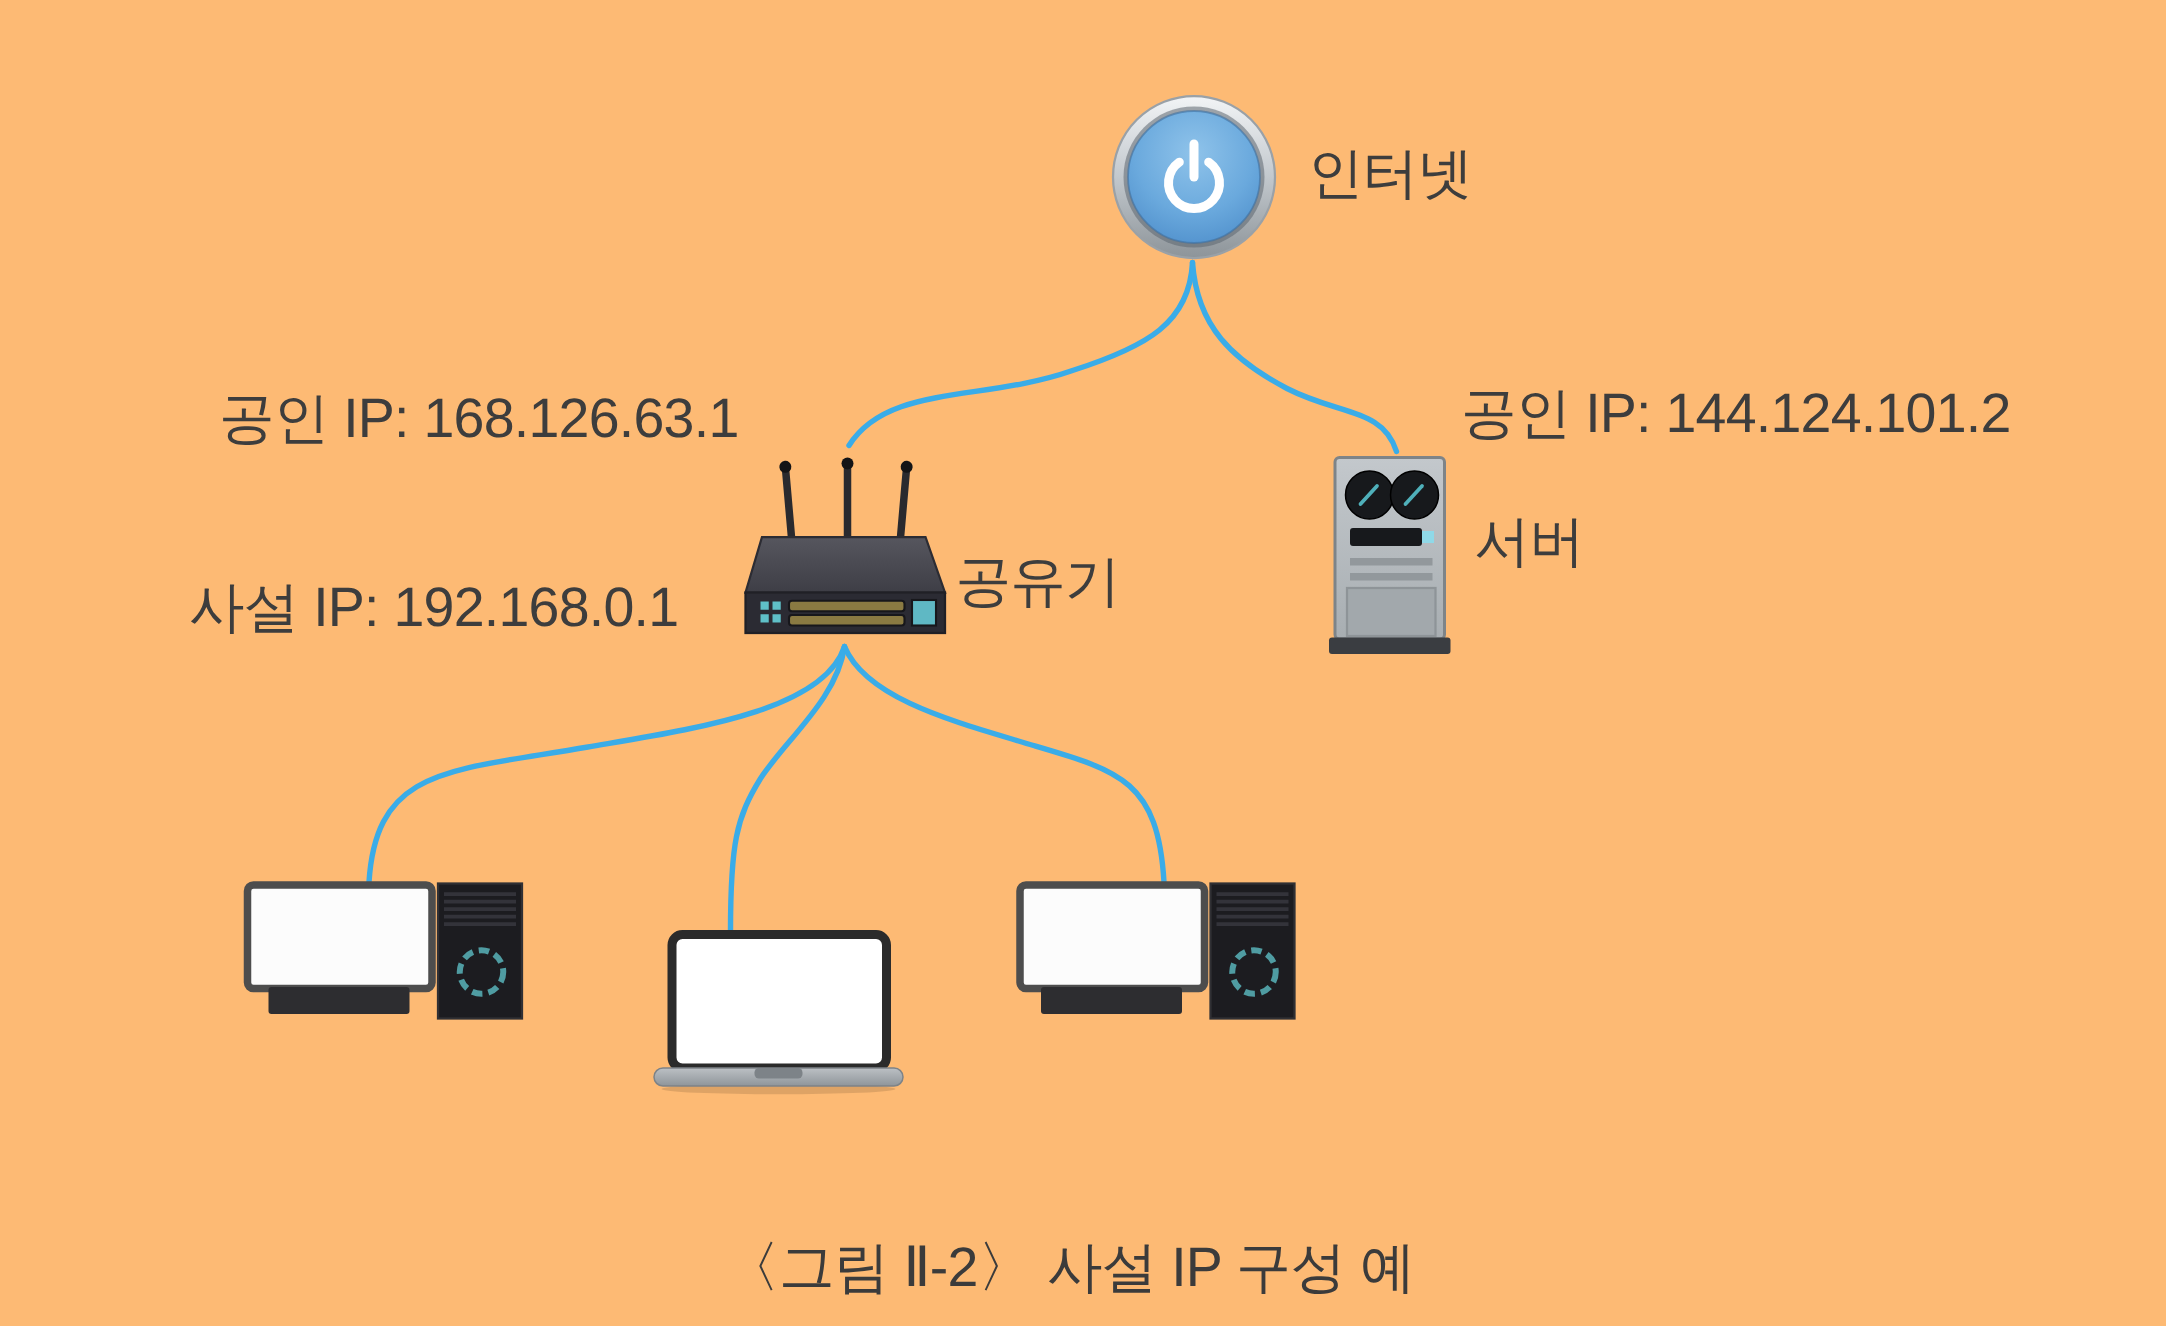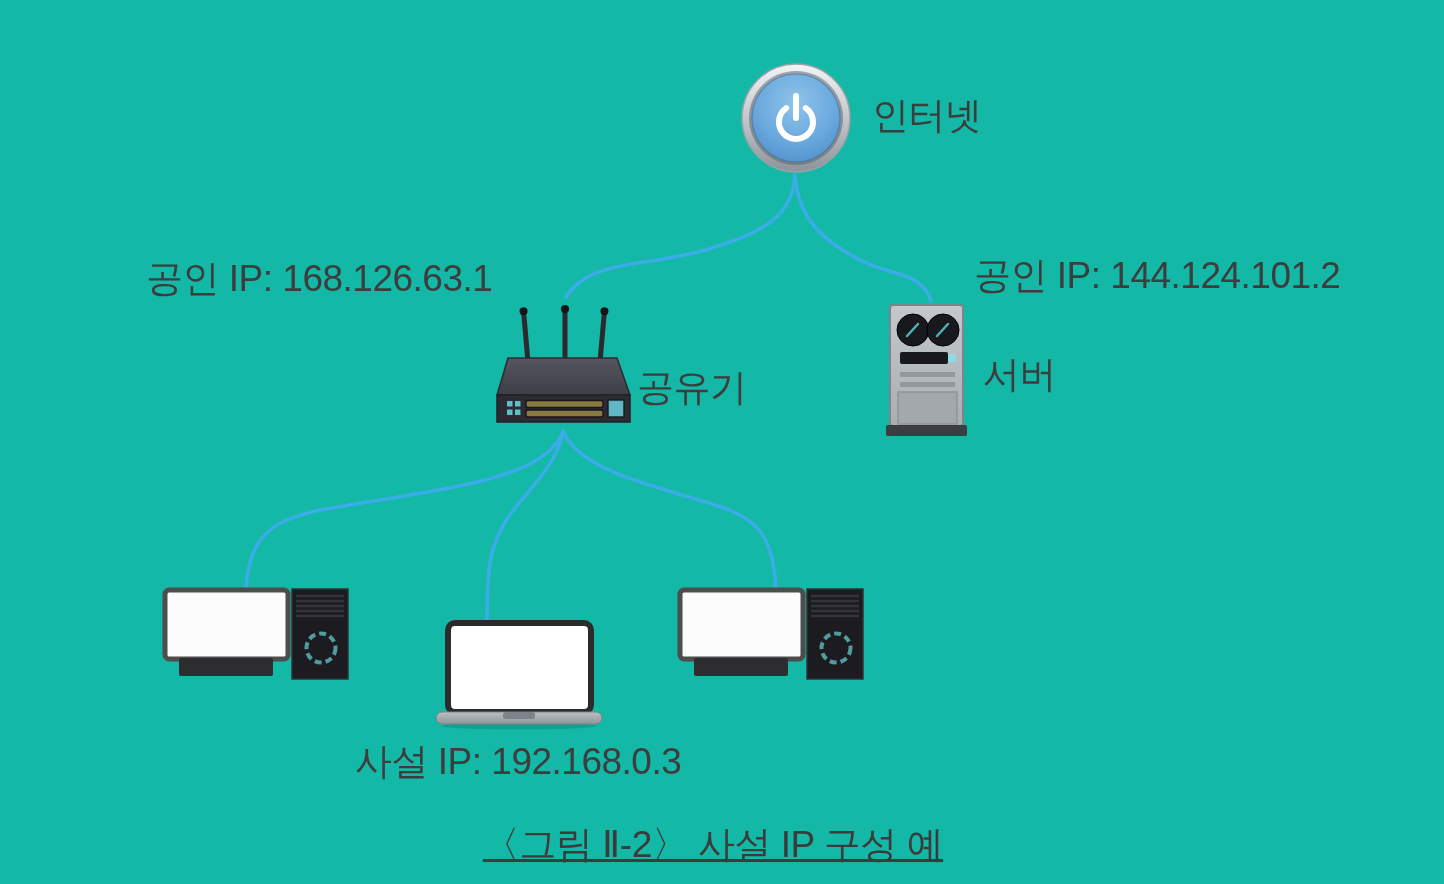--- a/index.html
+++ b/index.html
@@ -1,19 +1,19 @@
 <!DOCTYPE html>
 <html><head>
 <meta charset="utf-8">
 <style>
   html,body{margin:0;padding:0;background:#ffffff;}
   .stage{
     position:relative;
     width:1444px;height:884px;
-    background:#14b8a6;
+    background:#fdba74;
     font-family:"Liberation Sans", sans-serif;
     overflow:hidden;
   }
   .links{position:absolute;left:0;top:0;width:1444px;height:884px;}
   .icon{position:absolute;}
   .label{
     position:absolute;
     color:#3d3d3d;
     font-size:37px;
     font-weight:500;
@@ -23,21 +23,20 @@
   }
   .caption{
     position:absolute;
     left:713px;top:820px;
     transform:translateX(-50%);
     color:#3b3b3b;
     font-size:37px;
     font-weight:500;
     letter-spacing:-0.5px;
     white-space:nowrap;
-    text-decoration:underline;
   }
 </style>
 </head>
 <body>
 
 <div class="stage">
 
   <svg class="links" viewBox="0 0 1444 884" fill="none">
     <g stroke="#3AACE8" stroke-width="3.6" stroke-linecap="round" fill="none">
       <path d="M 795 175 C 793 215 765 231 715 247 C 655 268 592 256 566 297"></path>
@@ -163,26 +162,26 @@
         <line x1="138" y1="25" x2="186" y2="25"></line>
       <line x1="138" y1="30" x2="186" y2="30"></line>
     </g>
     <circle cx="163" cy="62" r="14.5" fill="none" stroke="#4f9ca2" stroke-width="4" stroke-dasharray="7 4"></circle>
   </svg>
 
   <div class="label" style="left:872px;top:96px">인터넷</div>
 
   <div class="label" style="left:146px;top:259px">공인 IP: 168.126.63.1</div>
 
+  <div class="label" style="left:126px;top:385px">사설 IP: 192.168.0.1</div>
 
   <div class="label" style="left:637px;top:368px">공유기</div>
 
   <div class="label" style="left:974px;top:256px">공인 IP: 144.124.101.2</div>
 
-  <div class="label" style="left:983px;top:355px">서버</div>
+  <div class="label" style="left:983px;top:341px">서버</div>
 
 
-  <div class="label" style="left:355px;top:742px">사설 IP: 192.168.0.3</div>
 
 
   <div class="caption">〈그림 Ⅱ-2〉 사설 IP 구성 예</div>
 
 </div>
 
 </body></html>

